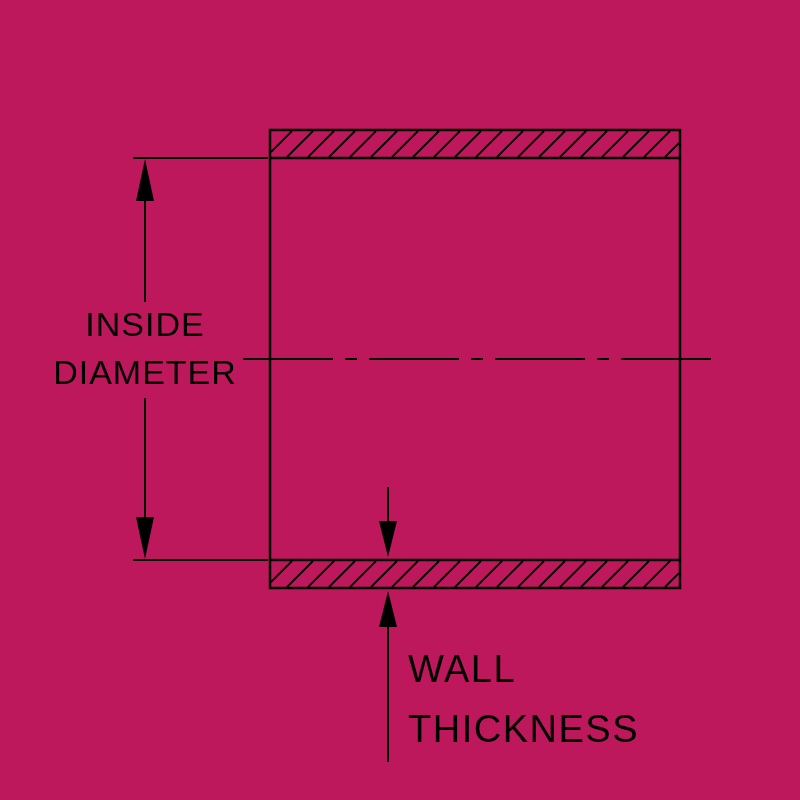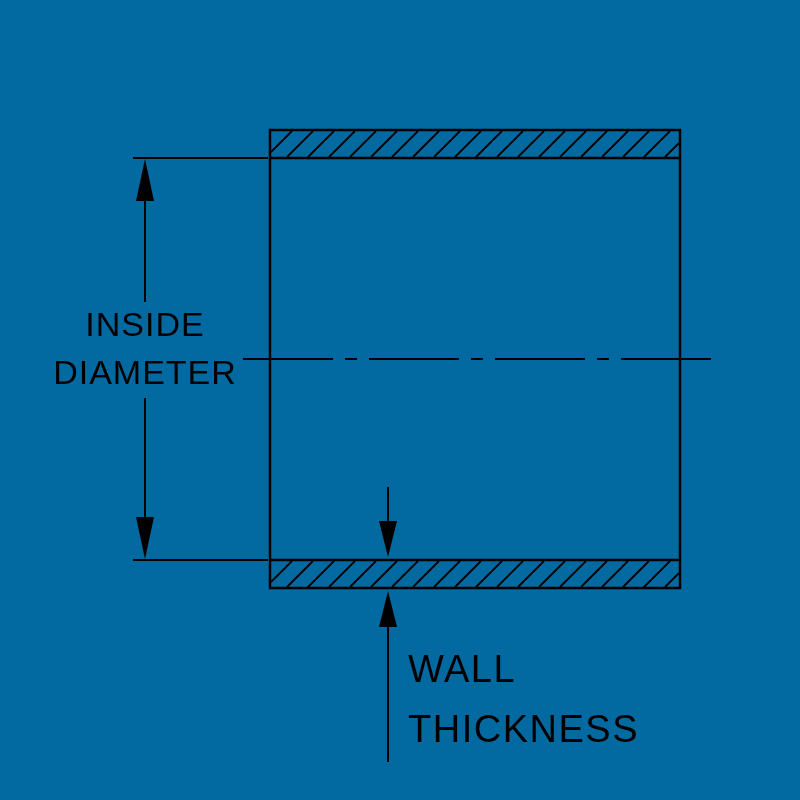--- a/index.html
+++ b/index.html
@@ -4,21 +4,21 @@
 <style>
   html, body {
     margin: 0;
     padding: 0;
     background: #ffffff;
   }
   .canvas {
     position: relative;
     width: 800px;
     height: 800px;
-    background: #0369a1;
+    background: #be185d;
     font-family: "Liberation Sans", sans-serif;
     overflow: hidden;
   }
   svg { display: block; }
   text {
     font-family: "Liberation Sans", sans-serif;
     fill: #000000;
   }
 </style>
 </head>

